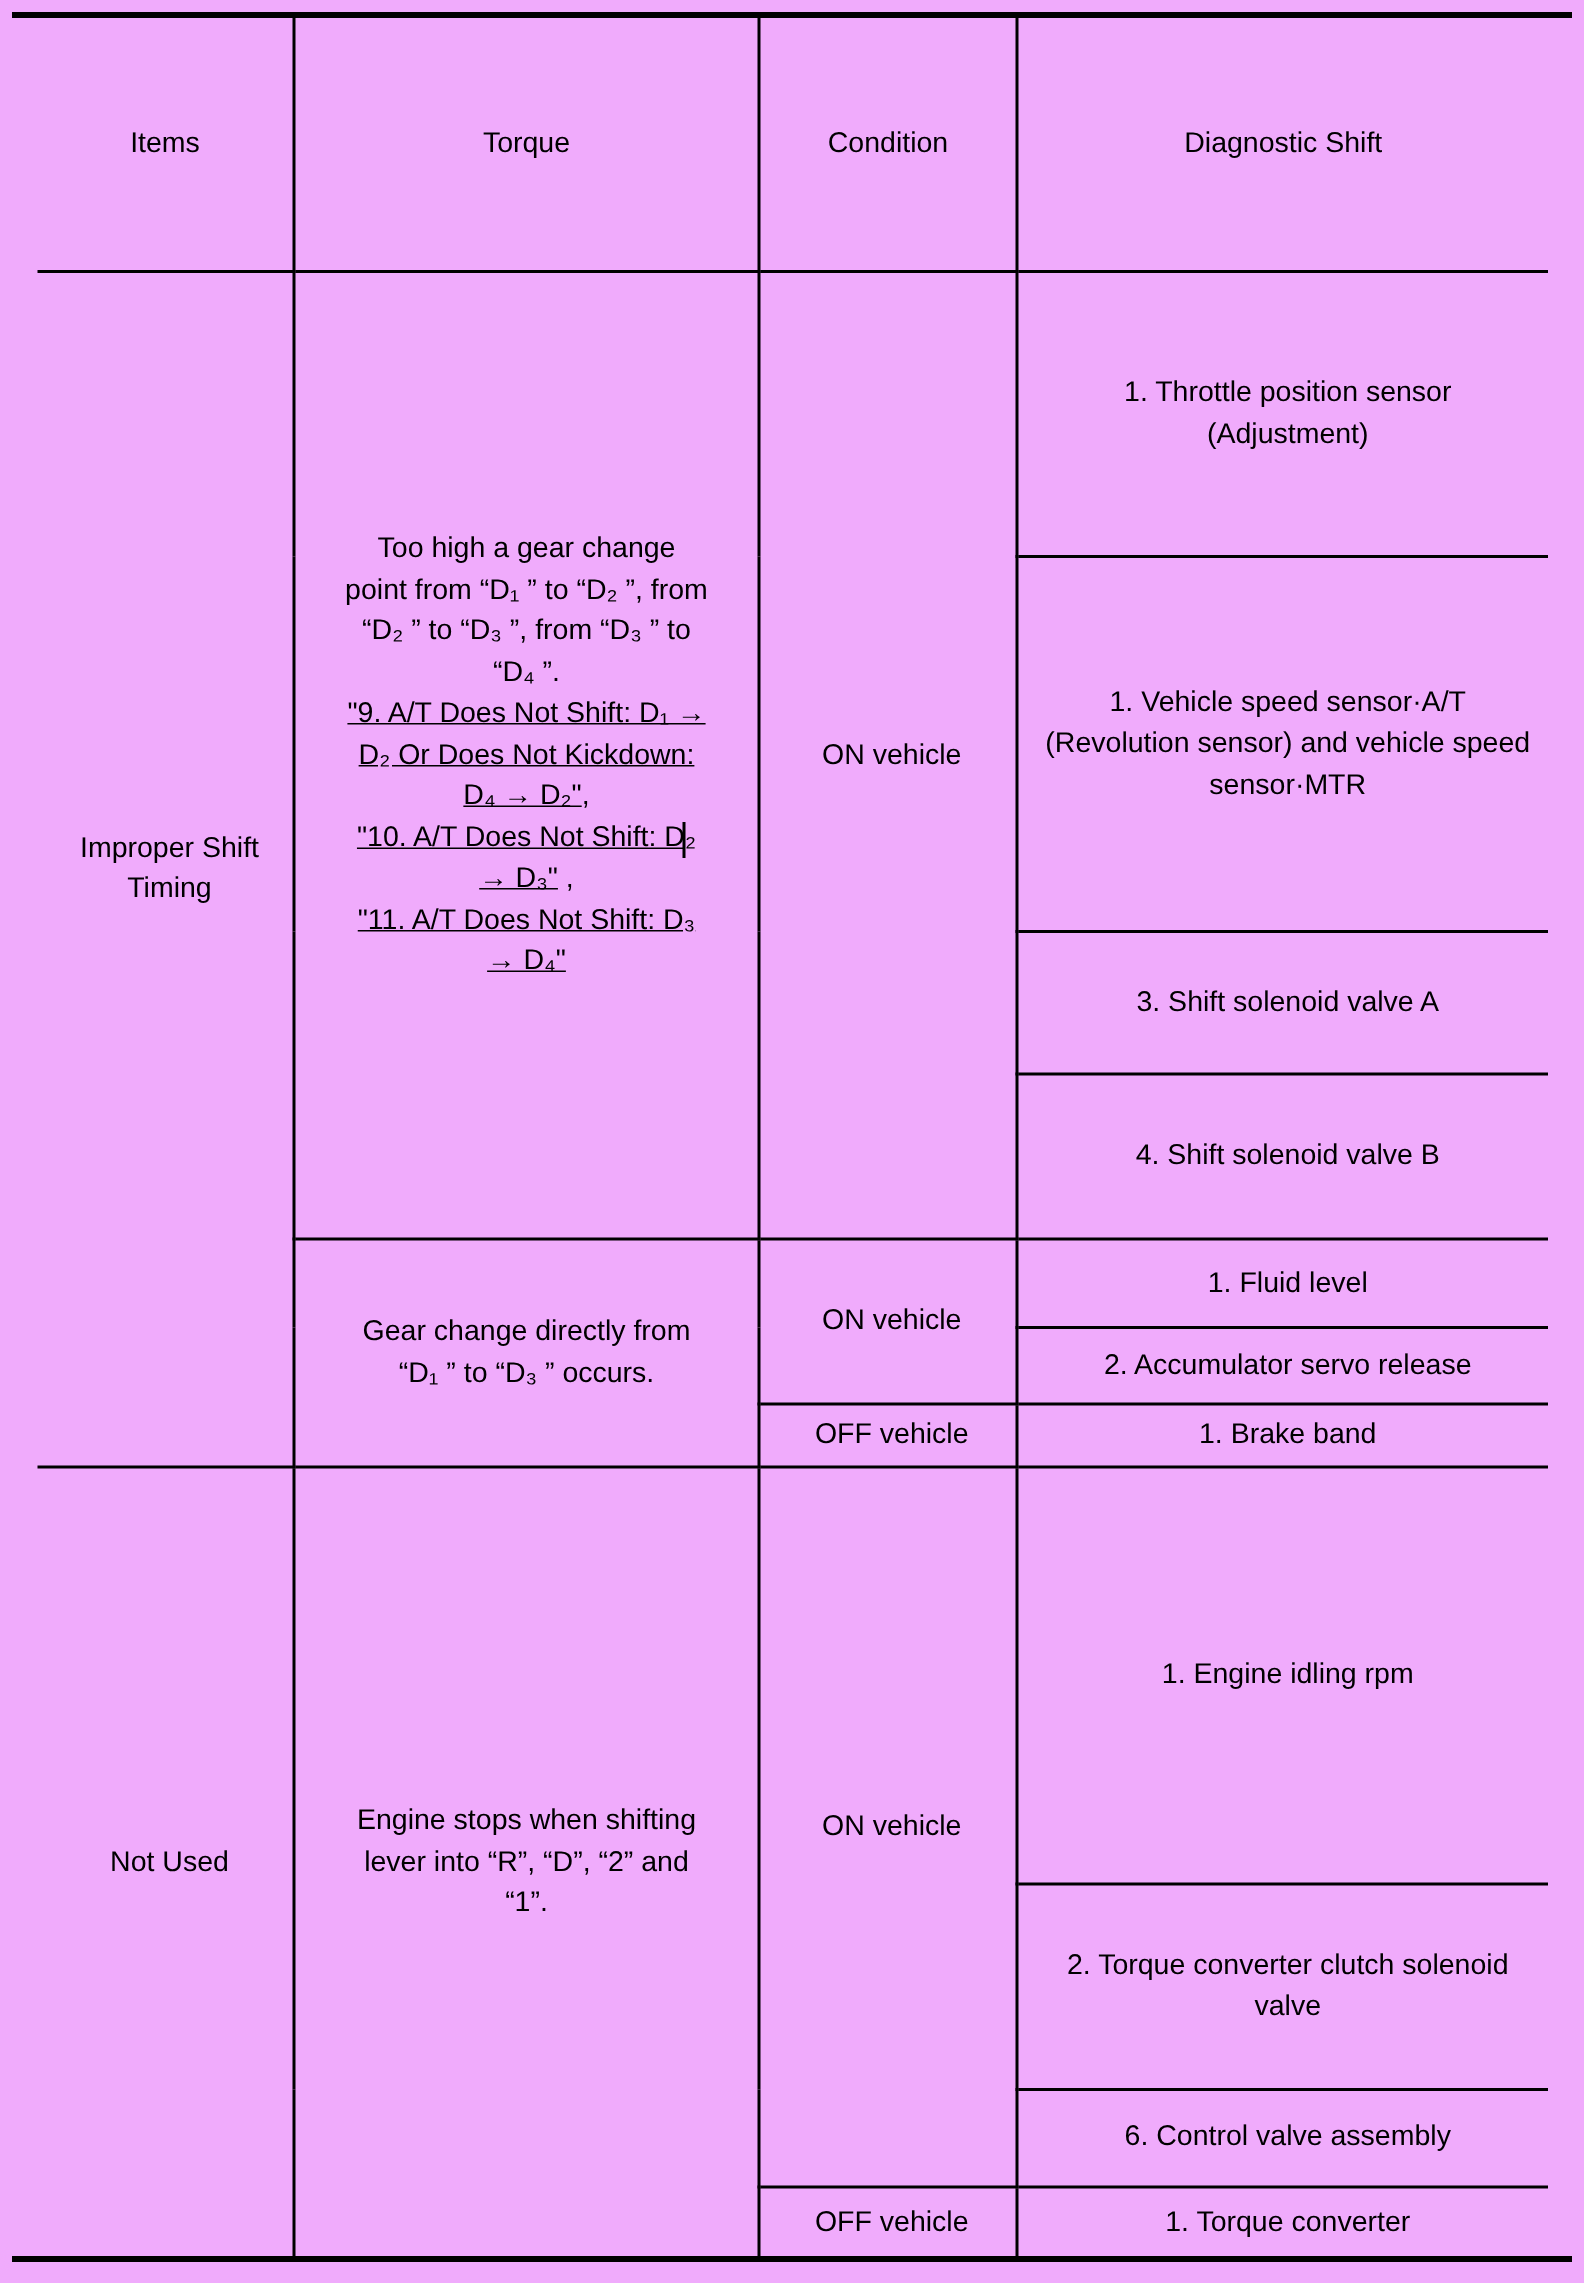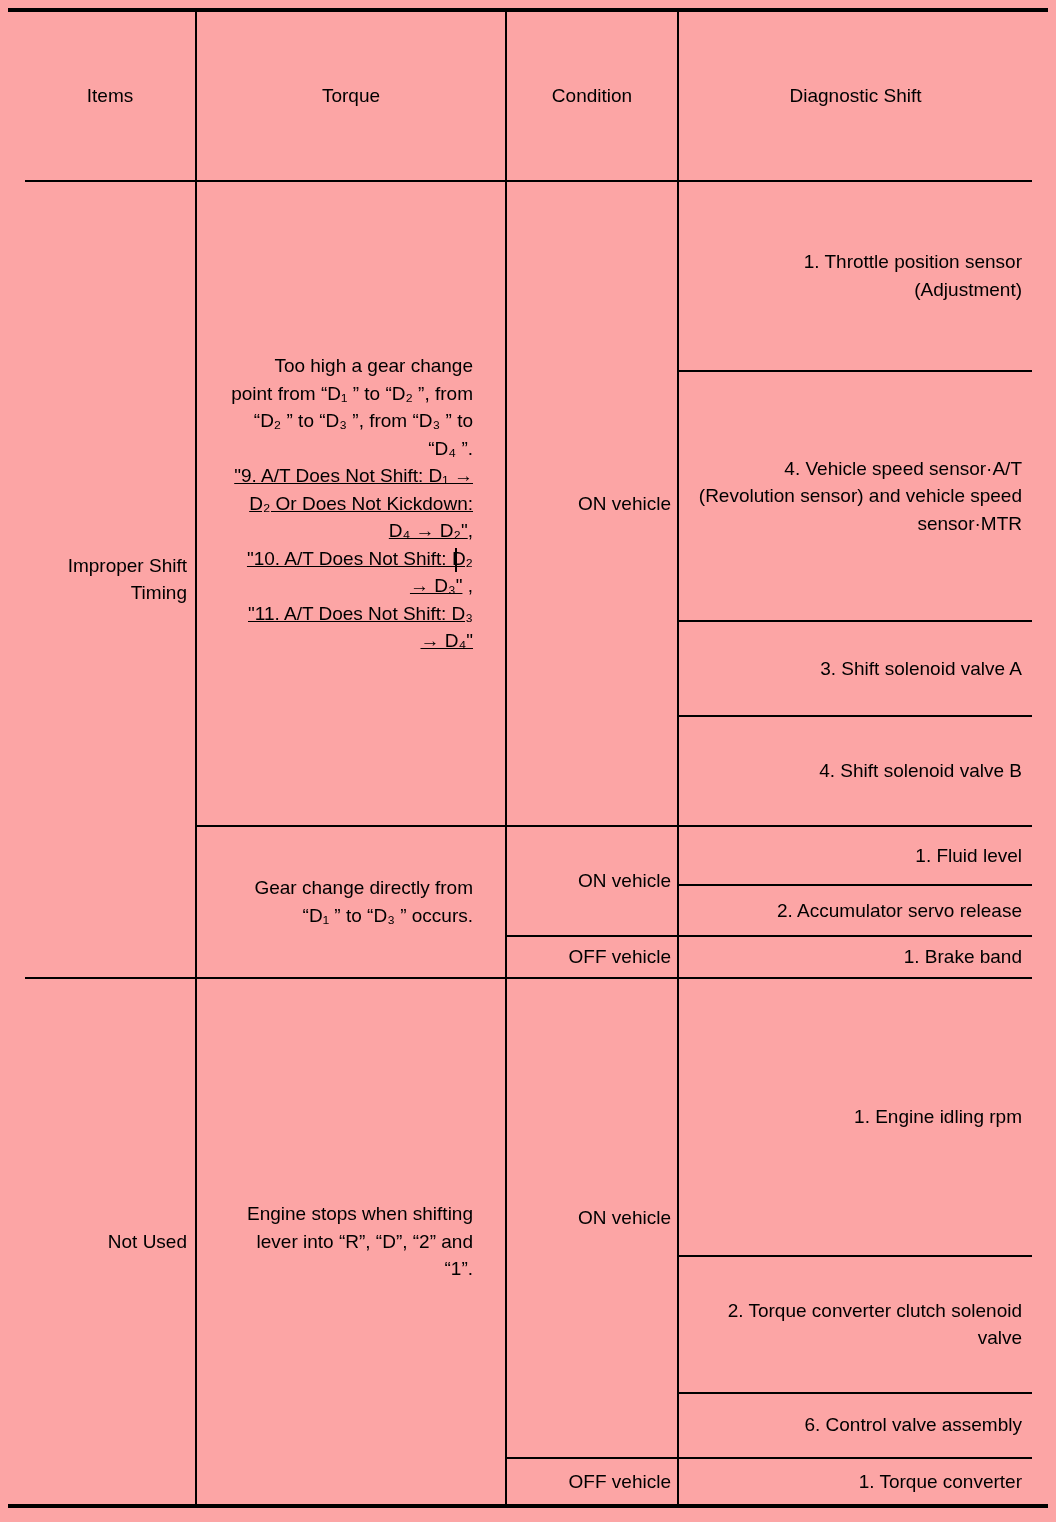--- a/index.html
+++ b/index.html
@@ -1,21 +1,21 @@
 <!DOCTYPE html>
 <html><head>
 <meta charset="utf-8">
 <style>
   * { margin: 0; padding: 0; box-sizing: border-box; }
   html, body { background: #ffffff; }
   .page {
     position: relative;
     width: 1056px;
     height: 1522px;
-    background: #fca5a5;
+    background: #f0abfc;
     color: #000000;
     font-family: "Liberation Sans", "DejaVu Sans", sans-serif;
     overflow: hidden;
   }
   .rule {
     position: absolute;
     left: 8px;
     right: 8px;
     height: 4px;
     background: #000000;
@@ -29,21 +29,21 @@
     top: 12px;
     width: 1007px;
     border-collapse: collapse;
     table-layout: fixed;
     font-size: 19px;
     line-height: 1.45;
   }
   th, td {
     border: 2px solid #000000;
     vertical-align: middle;
-    text-align: right;
+    text-align: center;
     font-weight: 400;
   }
   th {
     text-align: center;
     border-top: none;
   }
   .bl-none { border-left: none; }
   .br-none { border-right: none; }
   .bb-none { border-bottom: none; }
 
@@ -95,21 +95,21 @@
       <td class="symptom" rowspan="4">
         <span class="ref-line">Too high a gear change point from “D₁ ” to “D₂ ”, from “D₂ ” to “D₃ ”, from “D₃ ” to “D₄ ”.</span>
         <span class="ref-line"><a class="ref">"9. A/T Does Not Shift: D₁ → D₂ Or Does Not Kickdown: D₄ → D₂"</a><span>,</span></span>
         <span class="ref-line"><a class="ref">"10. A/T Does Not Shift: D₂ → D₃"</a><span> ,</span></span>
         <span class="ref-line"><a class="ref">"11. A/T Does Not Shift: D₃ → D₄"</a></span>
       </td>
       <td class="cond" rowspan="4">ON vehicle</td>
       <td class="ditem br-none">1. Throttle position sensor (Adjustment)</td>
     </tr>
     <tr style="height:250px">
-      <td class="ditem br-none">4. Vehicle speed sensor·A/T (Revolution sensor) and vehicle speed sensor·MTR</td>
+      <td class="ditem br-none">1. Vehicle speed sensor·A/T (Revolution sensor) and vehicle speed sensor·MTR</td>
     </tr>
     <tr style="height:95px">
       <td class="ditem br-none">3. Shift solenoid valve A</td>
     </tr>
     <tr style="height:110px">
       <td class="ditem br-none">4. Shift solenoid valve B</td>
     </tr>
 
     <tr style="height:59px">
       <td class="symptom" rowspan="3">Gear change directly from “D₁ ” to “D₃ ” occurs.</td>

